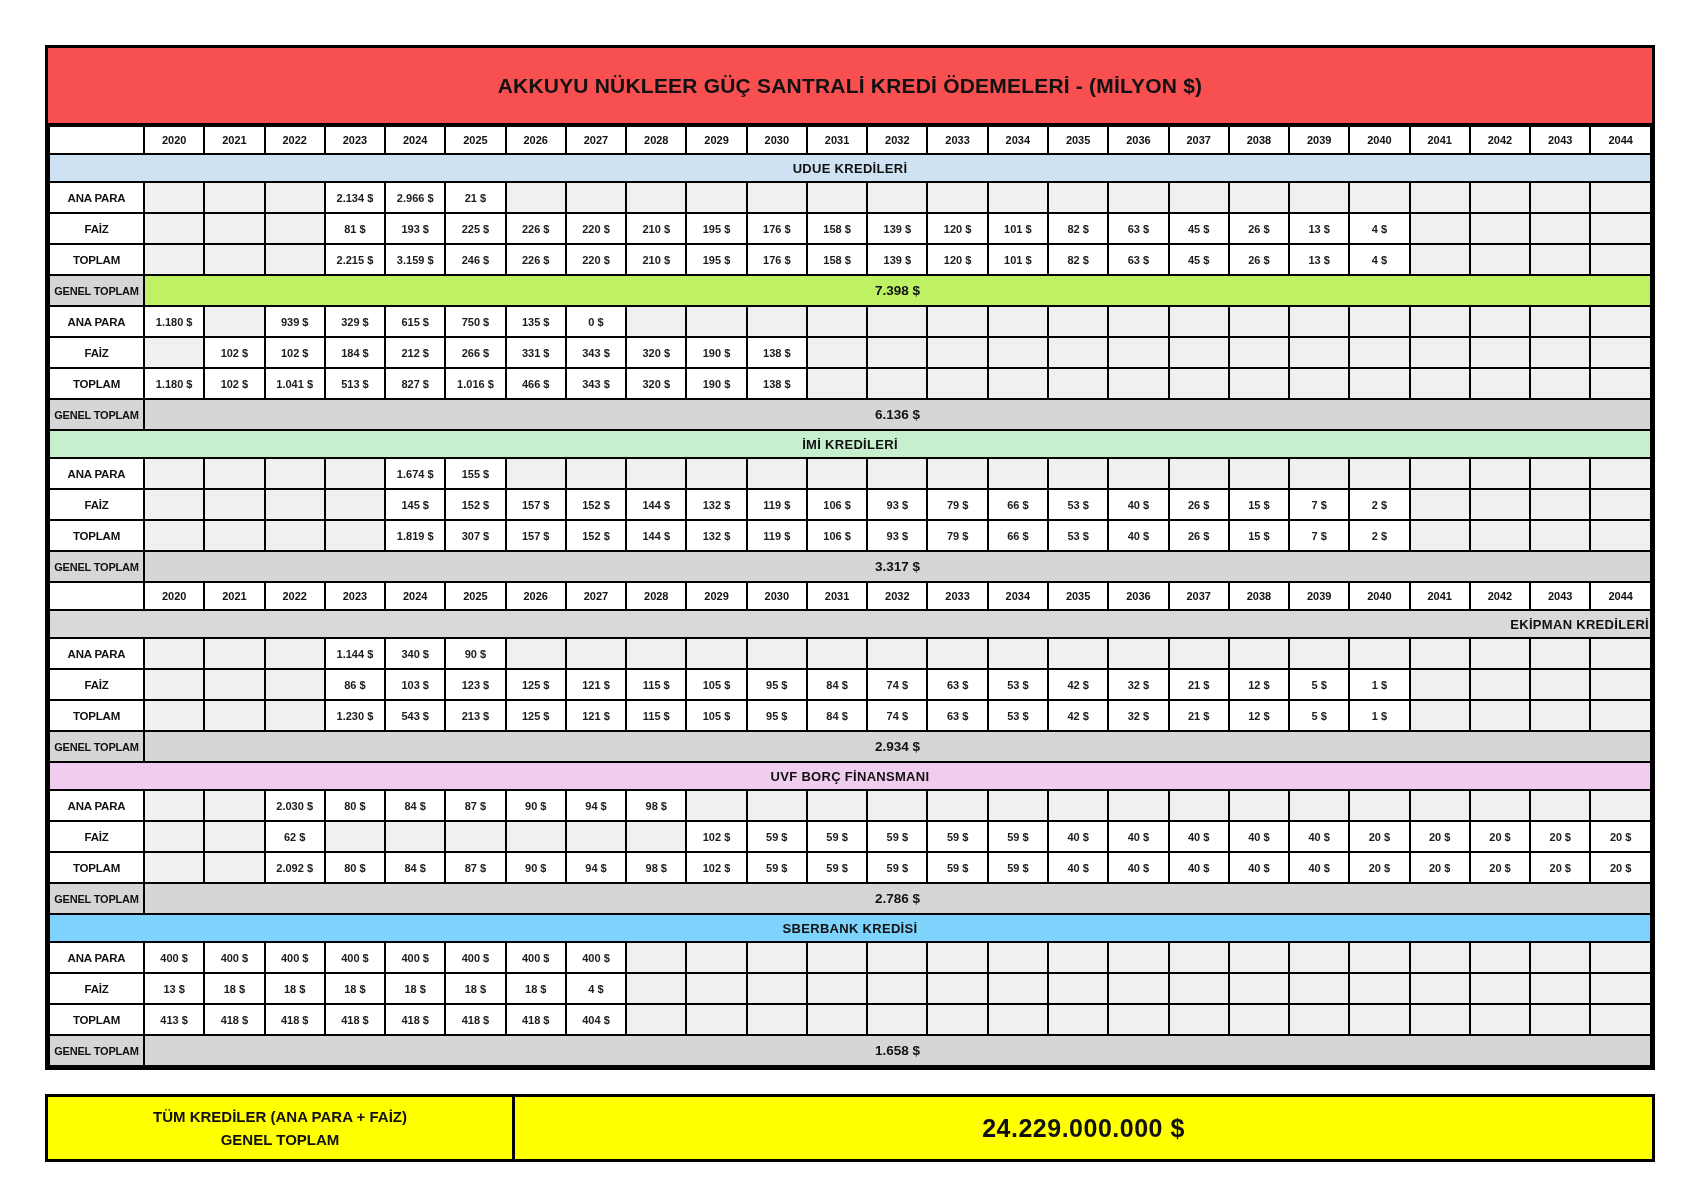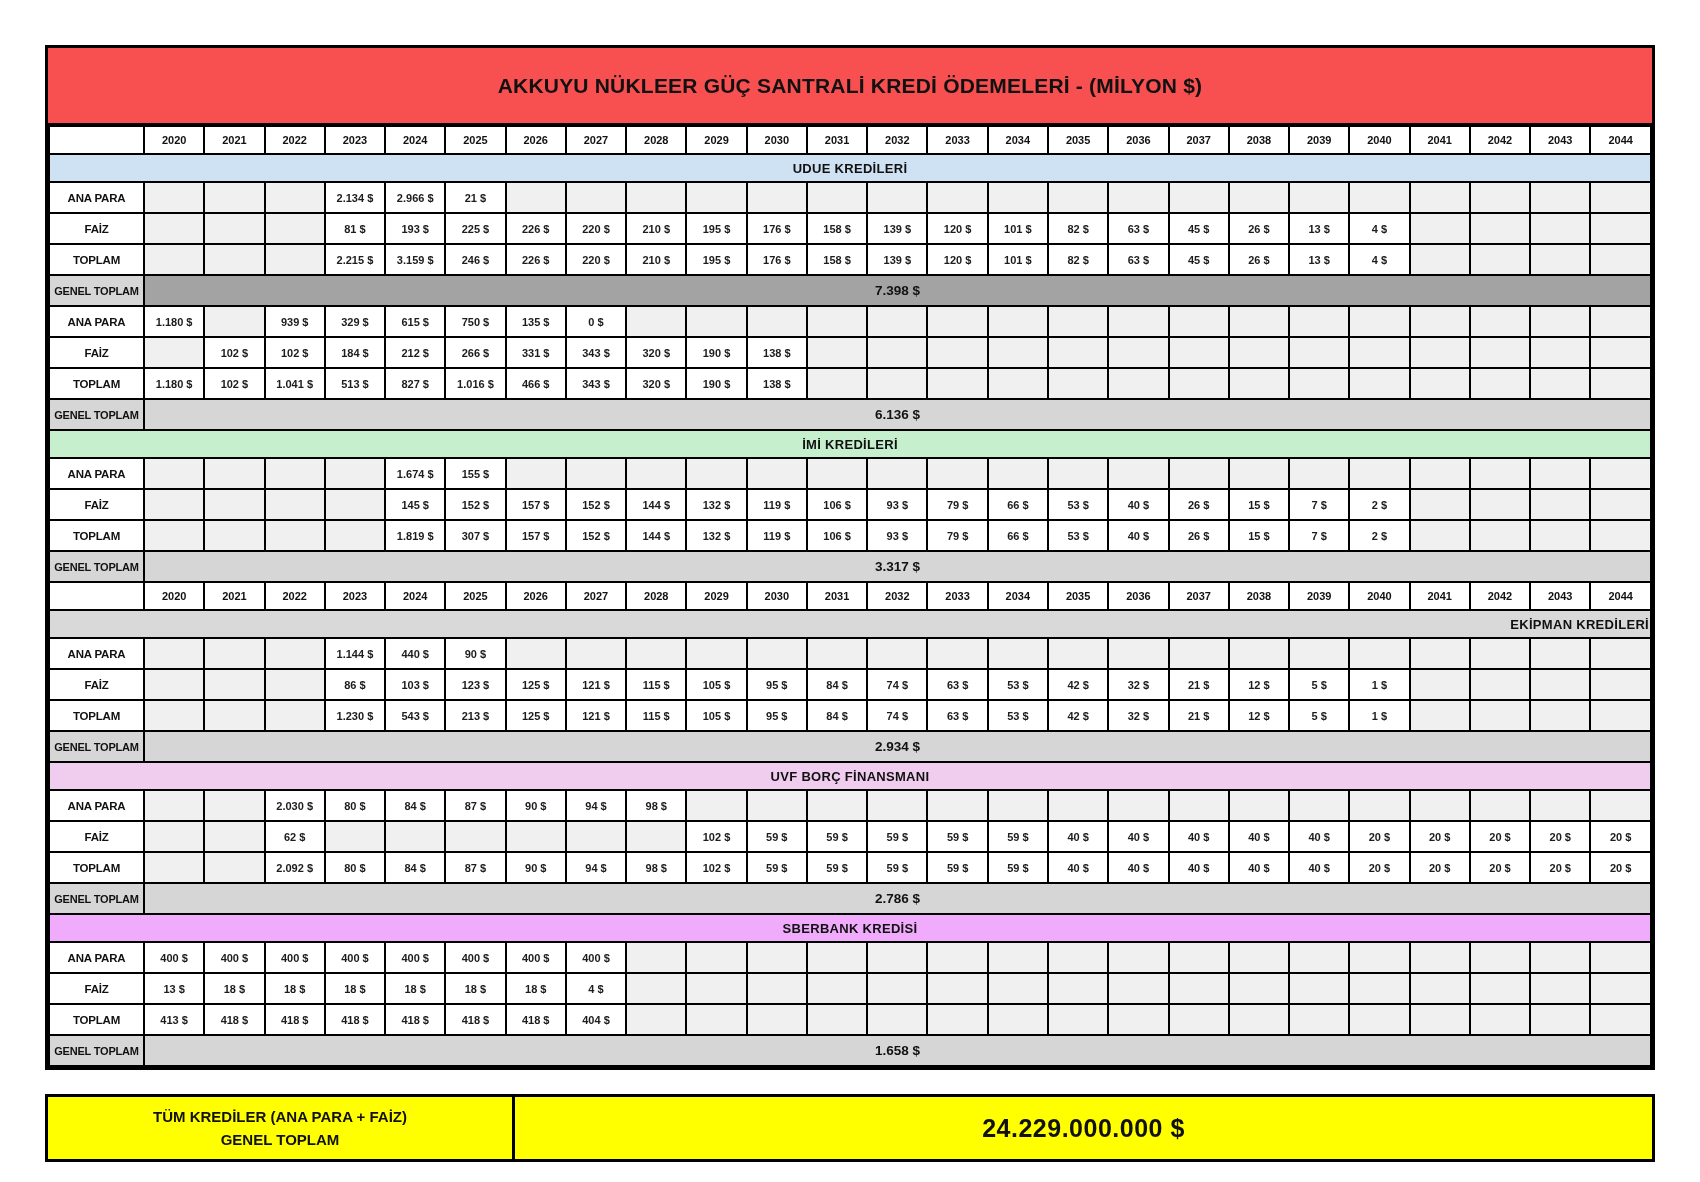--- a/index.html
+++ b/index.html
@@ -174,21 +174,21 @@
             <td class="val">26 $</td>
             <td class="val">13 $</td>
             <td class="val">4 $</td>
             <td class="val empty" style="background: rgb(240, 240, 240);"></td>
             <td class="val empty" style="background: rgb(240, 240, 240);"></td>
             <td class="val empty" style="background: rgb(240, 240, 240);"></td>
             <td class="val empty" style="background: rgb(240, 240, 240);"></td>
           </tr>
           <tr class="gtrow">
             <td class="gtlabel" style="background: rgb(214, 214, 214);">GENEL TOPLAM</td>
-            <td class="gtval" colspan="25" style="background: #a3a3a3;">7.398 $</td>
+            <td class="gtval" colspan="25" style="background: #bef264;">7.398 $</td>
           </tr>
           <tr class="datarow">
             <td class="rowlabel">ANA PARA</td>
             <td class="val">1.180 $</td>
             <td class="val empty" style="background: rgb(240, 240, 240);"></td>
             <td class="val">939 $</td>
             <td class="val">329 $</td>
             <td class="val">615 $</td>
             <td class="val">750 $</td>
             <td class="val">135 $</td>
@@ -392,21 +392,21 @@
           </tr>
           <tr>
             <td class="banner" colspan="26" style="background: rgb(217, 217, 217); text-align: right;">EKİPMAN KREDİLERİ</td>
           </tr>
           <tr class="datarow">
             <td class="rowlabel">ANA PARA</td>
             <td class="val empty" style="background: rgb(240, 240, 240);"></td>
             <td class="val empty" style="background: rgb(240, 240, 240);"></td>
             <td class="val empty" style="background: rgb(240, 240, 240);"></td>
             <td class="val">1.144 $</td>
-            <td class="val">440 $</td>
+            <td class="val">340 $</td>
             <td class="val">90 $</td>
             <td class="val empty" style="background: rgb(240, 240, 240);"></td>
             <td class="val empty" style="background: rgb(240, 240, 240);"></td>
             <td class="val empty" style="background: rgb(240, 240, 240);"></td>
             <td class="val empty" style="background: rgb(240, 240, 240);"></td>
             <td class="val empty" style="background: rgb(240, 240, 240);"></td>
             <td class="val empty" style="background: rgb(240, 240, 240);"></td>
             <td class="val empty" style="background: rgb(240, 240, 240);"></td>
             <td class="val empty" style="background: rgb(240, 240, 240);"></td>
             <td class="val empty" style="background: rgb(240, 240, 240);"></td>
@@ -566,21 +566,21 @@
             <td class="val">20 $</td>
             <td class="val">20 $</td>
             <td class="val">20 $</td>
             <td class="val">20 $</td>
           </tr>
           <tr class="gtrow">
             <td class="gtlabel" style="background: rgb(214, 214, 214);">GENEL TOPLAM</td>
             <td class="gtval" colspan="25" style="background: rgb(214, 214, 214);">2.786 $</td>
           </tr>
           <tr>
-            <td class="banner" colspan="26" style="background: #f0abfc;">SBERBANK KREDİSİ</td>
+            <td class="banner" colspan="26" style="background: #7dd3fc;">SBERBANK KREDİSİ</td>
           </tr>
           <tr class="datarow">
             <td class="rowlabel">ANA PARA</td>
             <td class="val">400 $</td>
             <td class="val">400 $</td>
             <td class="val">400 $</td>
             <td class="val">400 $</td>
             <td class="val">400 $</td>
             <td class="val">400 $</td>
             <td class="val">400 $</td>

